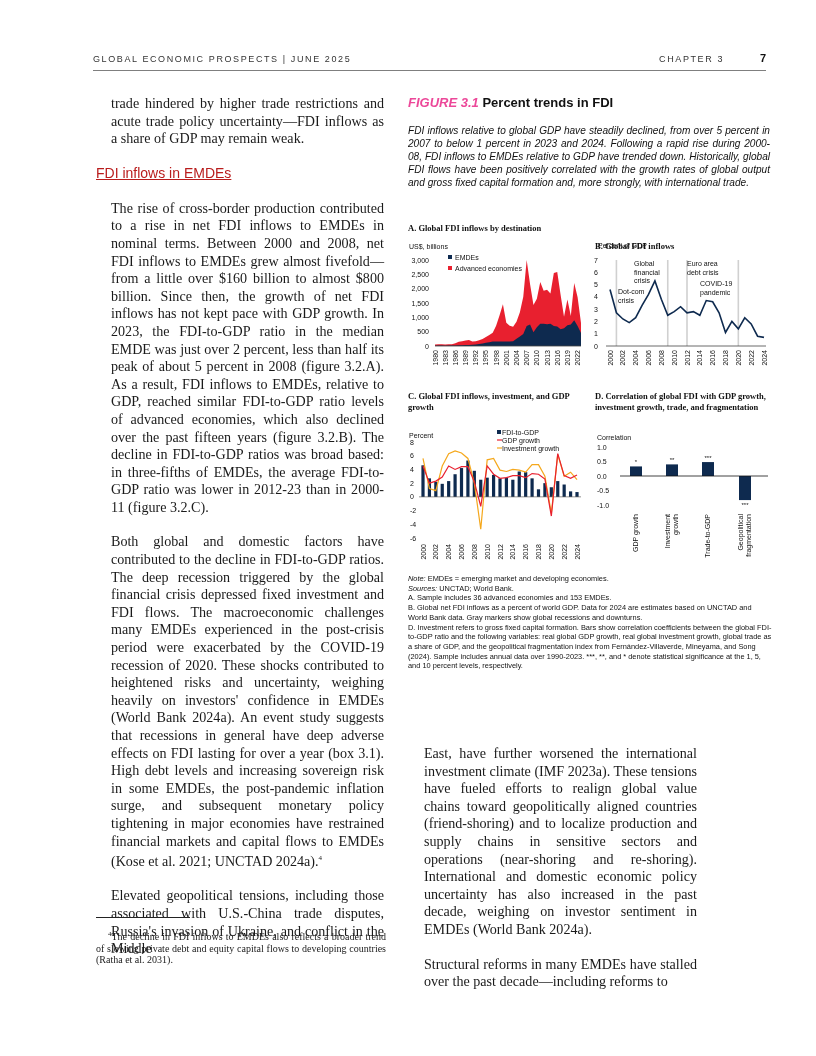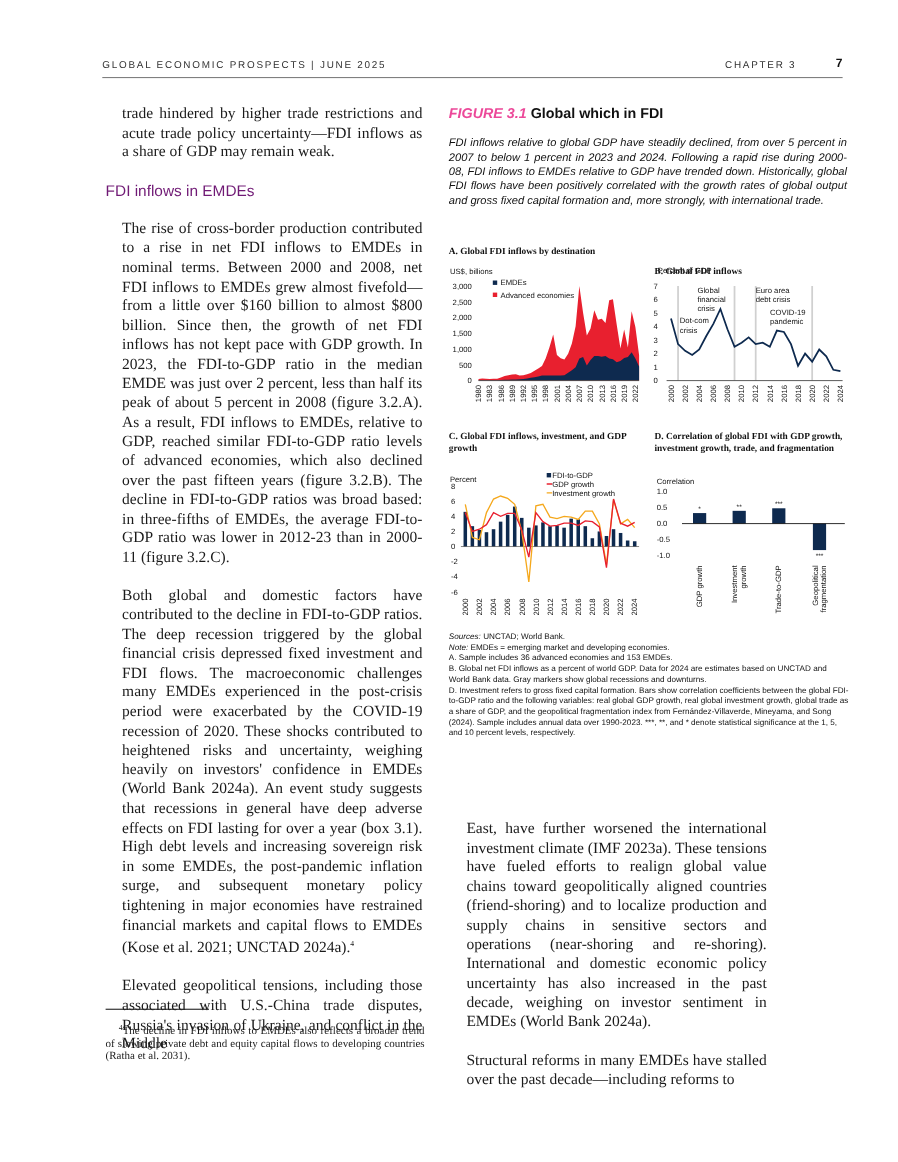--- a/index.html
+++ b/index.html
@@ -4,21 +4,21 @@
 <style>
   html, body { margin:0; padding:0; background:#ffffff; }
   body { width:816px; height:1056px; position:relative; overflow:hidden; font-family:"Liberation Serif", serif; color:#1a1a1a; }
   .header { position:absolute; left:93px; top:52px; width:673px; height:18px; border-bottom:1.5px solid #7f7f7f; font-family:"Liberation Sans", sans-serif; font-size:9px; letter-spacing:1.6px; color:#333; }
   .header .left { position:absolute; left:0; top:2px; }
   .header .right { position:absolute; right:42px; top:2px; }
   .header .pnum { position:absolute; right:0; top:0px; font-weight:bold; font-size:11px; letter-spacing:0; color:#111; }
 
   .col-left { position:absolute; left:96px; top:95px; width:288px; }
   .body-text { font-size:14.1px; line-height:17.6px; text-align:justify; margin:0; }
-  .section-heading { font-family:"Liberation Sans", sans-serif; color:#701a75; font-size:14px; margin:14px 0 19px 0; }
+  .section-heading { font-family:"Liberation Sans", sans-serif; color:#b91c1c; font-size:14px; margin:14px 0 19px 0;text-decoration:underline; }
   .para { margin-bottom:17px;margin-left:15px; }
   .fn-rule { position:absolute; left:96px; top:917px; width:94px; border-top:1px solid #222; }
   .footnote { position:absolute; left:96px; top:929px; width:290px; font-size:10px; line-height:11.3px; text-align:justify; text-indent:12px; }
   sup { font-size:7px; }
 
   .fig { position:absolute; left:408px; top:95px; width:362px; font-family:"Liberation Sans", sans-serif; }
   .fig-title { font-size:13px; font-weight:bold; color:#111; margin:0; }
   .fig-title .num { color:#ec4899;font-style:italic; }
   .fig-sub { font-style:italic; font-size:10.1px; line-height:12.9px; margin-top:15px; text-align:justify; color:#111; }
   .panel-title { position:absolute; font-size:8.5px; font-weight:bold; line-height:10.5px; color:#111; }
@@ -42,21 +42,21 @@
   <div class="section-heading">FDI inflows in EMDEs</div>
   <p class="body-text para">The rise of cross-border production contributed to a rise in net FDI inflows to EMDEs in nominal terms. Between 2000 and 2008, net FDI inflows to EMDEs grew almost fivefold—from a little over $160 billion to almost $800 billion. Since then, the growth of net FDI inflows has not kept pace with GDP growth. In 2023, the FDI-to-GDP ratio in the median EMDE was just over 2 percent, less than half its peak of about 5 percent in 2008 (figure 3.2.A). As a result, FDI inflows to EMDEs, relative to GDP, reached similar FDI-to-GDP ratio levels of advanced economies, which also declined over the past fifteen years (figure 3.2.B). The decline in FDI-to-GDP ratios was broad based: in three-fifths of EMDEs, the average FDI-to-GDP ratio was lower in 2012-23 than in 2000-11 (figure 3.2.C).</p>
   <p class="body-text para"><span>Both global and domestic factors have contributed to the decline in FDI-to-GDP ratios. The deep recession triggered by the global financial crisis depressed fixed investment and FDI flows. The macroeconomic challenges many EMDEs experienced in the post-crisis period were exacerbated by the COVID-19 recession of 2020. These shocks contributed to heightened risks and uncertainty, weighing heavily on investors' confidence in EMDEs (World Bank 2024a). An event study suggests that recessions in general have deep adverse effects on FDI lasting for over a year (box 3.1). High debt levels and increasing sovereign risk in some EMDEs, the post-pandemic inflation surge, and subsequent monetary policy tightening in major economies have restrained financial markets and capital flows to EMDEs (Kose et al. 2021; UNCTAD 2024a).</span><sup>4</sup></p>
   <p class="body-text para">Elevated geopolitical tensions, including those associated with U.S.-China trade disputes, Russia's invasion of Ukraine, and conflict in the Middle</p>
 </div>
 
 <div class="fn-rule"></div>
 <div class="footnote"><sup>4</sup><span>The decline in FDI inflows to EMDEs also reflects a broader trend of slowing private debt and equity capital flows to developing countries (Ratha et al. 2031).</span></div>
 
 <div class="fig">
-  <p class="fig-title"><span class="num">FIGURE 3.1</span> <span>Global which in FDI</span></p>
+  <p class="fig-title"><span class="num">FIGURE 3.1</span> <span>Percent trends in FDI</span></p>
   <div class="fig-sub">FDI inflows relative to global GDP have steadily declined, from over 5 percent in 2007 to below 1 percent in 2023 and 2024. Following a rapid rise during 2000-08, FDI inflows to EMDEs relative to GDP have trended down. Historically, global FDI flows have been positively correlated with the growth rates of global output and gross fixed capital formation and, more strongly, with international trade.</div>
 </div>
 
 <div class="panel-title" style="left:408px; top:223px; width:180px;">A. Global FDI inflows by destination</div>
 <div class="panel-title" style="left:595px; top:223px; width:180px;margin-top:18px;">B. Global FDI inflows</div>
 <div class="panel-title" style="left:408px; top:391px; width:180px;">C. Global FDI inflows, investment, and GDP growth</div>
 <div class="panel-title" style="left:595px; top:391px; width:180px;">D. Correlation of global FDI with GDP growth, investment growth, trade, and fragmentation</div>
 
 <svg id="chartA" style="position:absolute; left:405px; top:238px;" width="185" height="140">
     <text x="4" y="11" font-size="7" fill="#111">US$, billions</text>
@@ -208,22 +208,22 @@
     <line x1="30" x2="178" y1="56" y2="56" stroke="#111" stroke-width="0.8"></line>
     <text x="48" y="94" font-size="7" transform="rotate(-90 48 94)" text-anchor="end" fill="#111">GDP growth</text>
     <text x="80.25" y="94" font-size="7" transform="rotate(-90 80.25 94)" text-anchor="end" fill="#111">Investment</text>
     <text x="87.75" y="94" font-size="7" transform="rotate(-90 87.75 94)" text-anchor="end" fill="#111">growth</text>
     <text x="120" y="94" font-size="7" transform="rotate(-90 120 94)" text-anchor="end" fill="#111">Trade-to-GDP</text>
     <text x="153.25" y="94" font-size="7" transform="rotate(-90 153.25 94)" text-anchor="end" fill="#111">Geopolitical</text>
     <text x="160.75" y="94" font-size="7" transform="rotate(-90 160.75 94)" text-anchor="end" fill="#111">fragmentation</text>
   </svg>
 
 <div class="notes">
+  <div><i>Note:</i> <span>EMDEs = emerging market and developing economies.</span></div>
   <div><i>Sources:</i> <span>UNCTAD; World Bank.</span></div>
-  <div><i>Note:</i> <span>EMDEs = emerging market and developing economies.</span></div>
   <div>A. Sample includes 36 advanced economies and 153 EMDEs.</div>
   <div>B. Global net FDI inflows as a percent of world GDP. Data for 2024 are estimates based on UNCTAD and World Bank data. Gray markers show global recessions and downturns.</div>
   <div>D. Investment refers to gross fixed capital formation. Bars show correlation coefficients between the global FDI-to-GDP ratio and the following variables: real global GDP growth, real global investment growth, global trade as a share of GDP, and the geopolitical fragmentation index from Fernández-Villaverde, Mineyama, and Song (2024). Sample includes annual data over 1990-2023. ***, **, and * denote statistical significance at the 1, 5, and 10 percent levels, respectively.</div>
 </div>
 
 <div class="col-right">
   <p class="body-text para">East, have further worsened the international investment climate (IMF 2023a). These tensions have fueled efforts to realign global value chains toward geopolitically aligned countries (friend-shoring) and to localize production and supply chains in sensitive sectors and operations (near-shoring and re-shoring). International and domestic economic policy uncertainty has also increased in the past decade, weighing on investor sentiment in EMDEs (World Bank 2024a).</p>
   <p class="body-text para">Structural reforms in many EMDEs have stalled over the past decade—including reforms to</p>
 </div>
 

